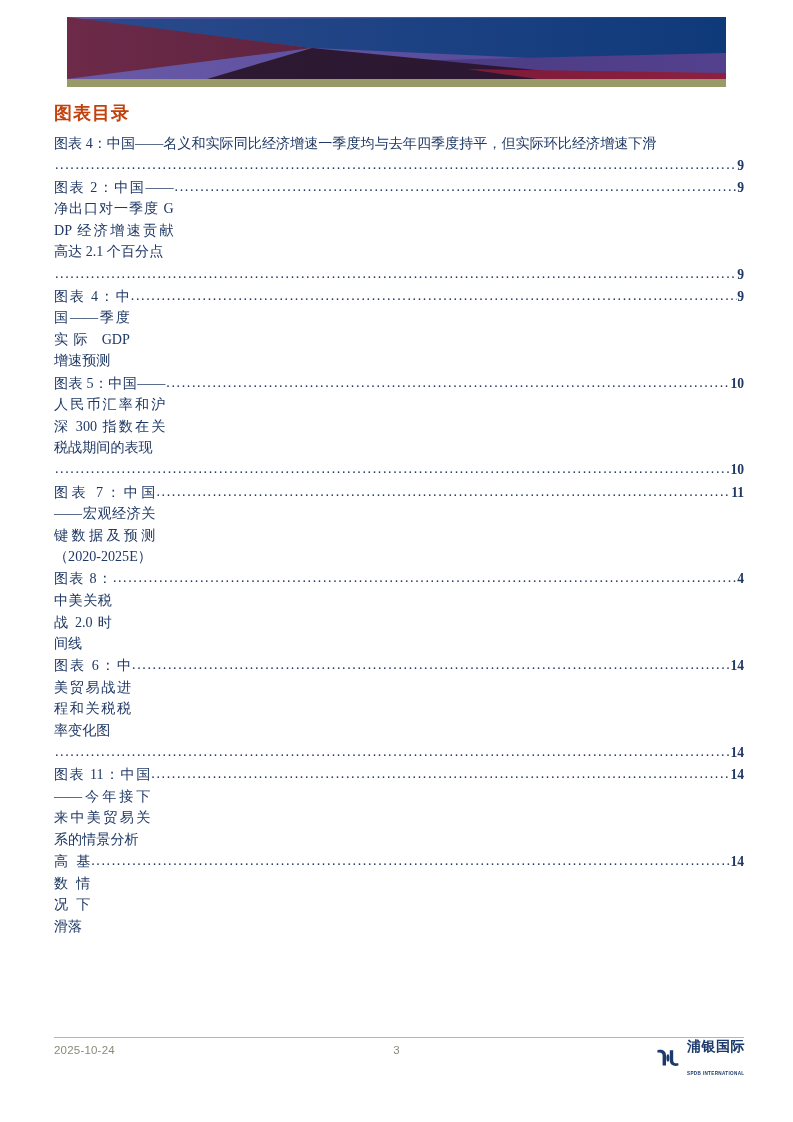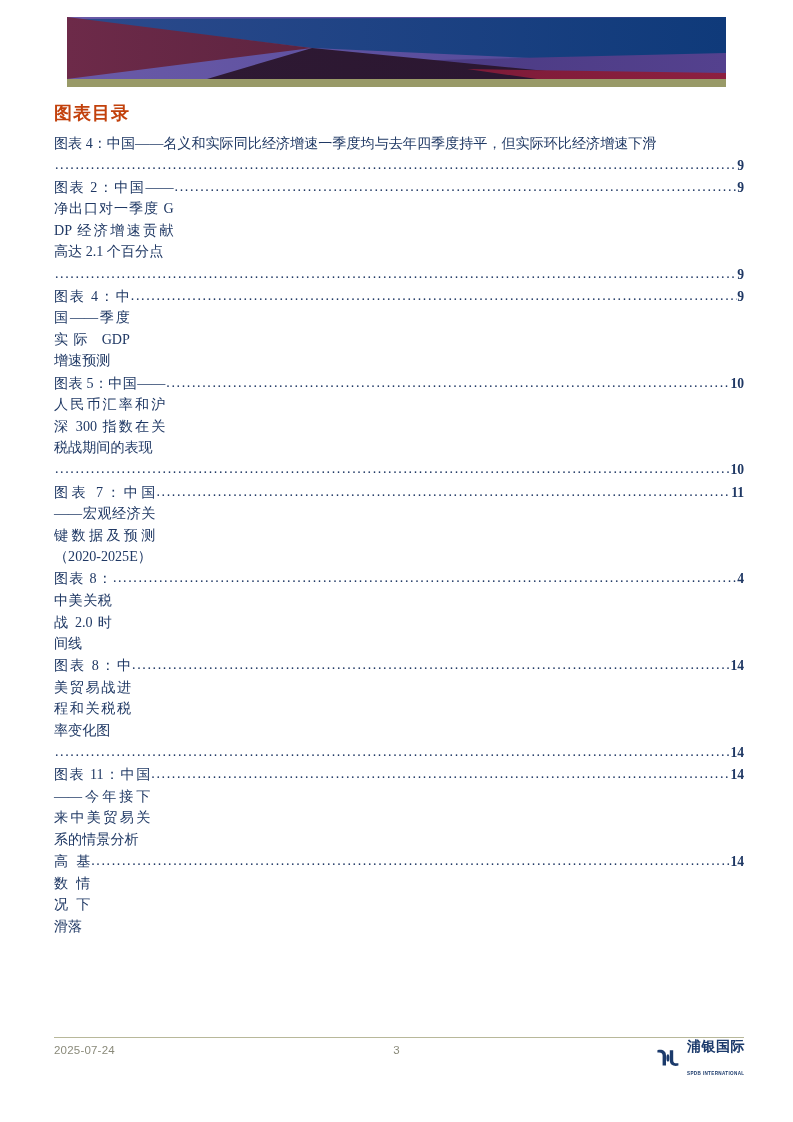--- a/index.html
+++ b/index.html
@@ -254,21 +254,21 @@
     </div>
     <div class="toc-entry">
       <div class="leader-line">
         <span class="leader-text">图表 8：中美关税战 2.0 时间线</span>
         <span class="leader-dots">................................................................................................................................................................................................................................................................................................................................................................................................................</span>
         <span class="leader-page">4</span>
       </div>
     </div>
     <div class="toc-entry">
       <div class="leader-line">
-        <span class="leader-text">图表 8：中美贸易战进程和关税税率变化图</span>
+        <span class="leader-text">图表 6：中美贸易战进程和关税税率变化图</span>
         <span class="leader-dots">................................................................................................................................................................................................................................................................................................................................................................................................................</span>
         <span class="leader-page">14</span>
       </div>
     </div>
     <div class="toc-entry">
       <div class="leader-line">
         <span class="leader-dots">................................................................................................................................................................................................................................................................................................................................................................................................................</span>
         <span class="leader-page">14</span>
       </div>
     </div>
@@ -282,21 +282,21 @@
     <div class="toc-entry">
       <div class="leader-line">
         <span class="leader-text">高基数情况下滑落 </span>
         <span class="leader-dots">................................................................................................................................................................................................................................................................................................................................................................................................................</span>
         <span class="leader-page">14</span>
       </div>
     </div>
   </div>
 
 <div class="footer-rule"></div>
-<div class="footer-date">2025-07-24</div>
+<div class="footer-date">2025-10-24</div>
 <div class="footer-page">3</div>
 <div class="footer-logo">
   <svg class="logo-mark" width="26" height="20" viewBox="0 0 26 20" xmlns="http://www.w3.org/2000/svg">
     <path d="M2.4 2.2 C7.2 1.0 11.0 3.0 11.0 7.2 L11.0 17.6 L7.6 17.6 L7.6 7.6 C7.6 5.0 5.6 4.0 2.4 4.6 Z" fill="#1b3a6b"></path>
     <path d="M23.4 17.6 C18.6 18.8 14.8 16.8 14.8 12.6 L14.8 2.2 L18.2 2.2 L18.2 12.2 C18.2 14.8 20.2 15.8 23.4 15.2 Z" fill="#1b3a6b"></path>
     <ellipse cx="12.9" cy="9.9" rx="1.5" ry="3.6" fill="#1b3a6b"></ellipse>
   </svg>
   <span class="logo-text-wrap">
     <span class="logo-cn">浦银国际</span>
     <span class="logo-en">SPDB INTERNATIONAL</span>

